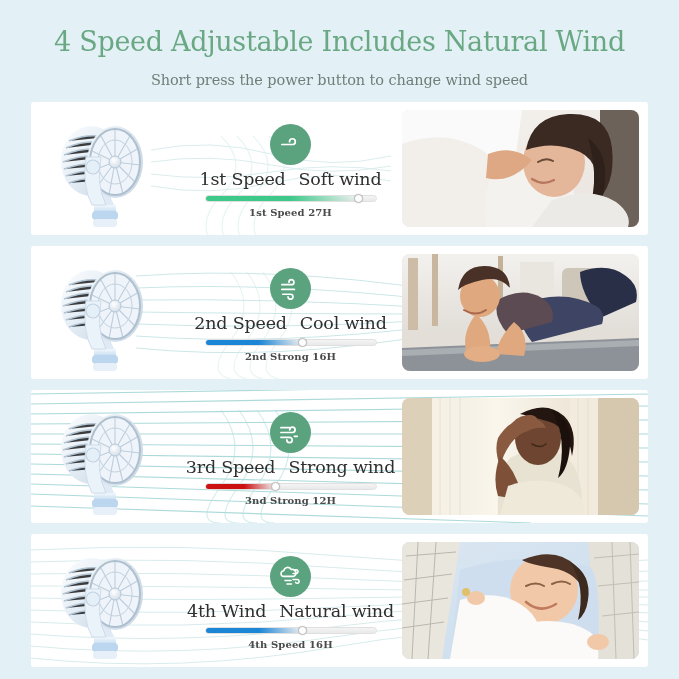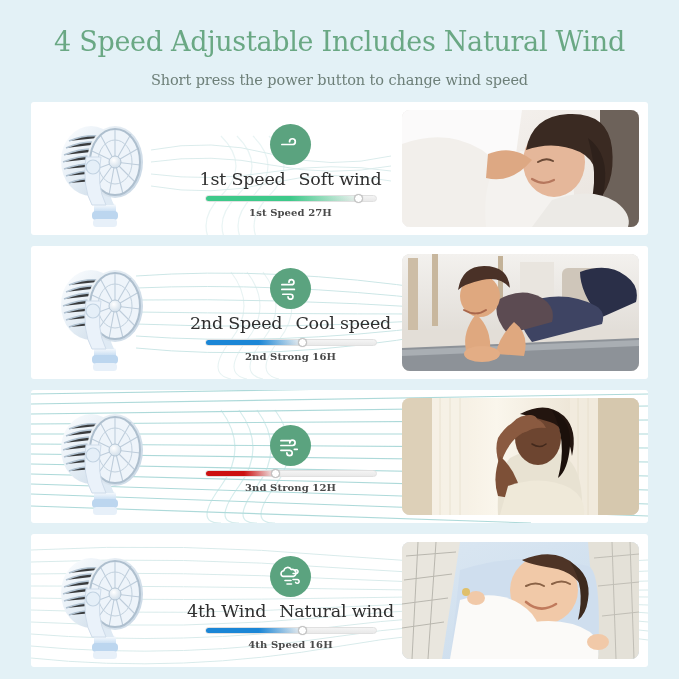--- a/index.html
+++ b/index.html
@@ -345,21 +345,21 @@
 </svg>
 </div>
         <div class="info">
           <div class="speed-icon" style="background: rgb(91, 163, 127);">
 <svg width="23" height="23" viewBox="0 0 24 24" fill="none" stroke="#ffffff" stroke-width="1.8" stroke-linecap="round">
   <path d="M3 8h10a2.6 2.6 0 1 0 -2.6 -2.6"></path>
   <path d="M3 13h13"></path>
   <path d="M4 18h8a2.6 2.6 0 1 1 -2.6 2.6"></path>
 </svg>
 </div>
-          <div class="speed-label"><span>2nd Speed</span><span class="gap"></span><span>Cool speed</span></div>
+          <div class="speed-label"><span>2nd Speed</span><span class="gap"></span><span>Cool wind</span></div>
           <div class="slider">
             <div class="fill" style="width: 57%; background: linear-gradient(90deg, rgb(27, 134, 214) 0%, rgb(27, 134, 214) 55%, rgba(255, 255, 255, 0) 100%);"></div>
             <div class="knob" style="left: 57%;"></div>
           </div>
           <div class="slider-caption">2nd Strong 16H</div>
         </div>
         <div class="photo">
 <svg viewBox="0 0 237 117" preserveAspectRatio="none">
   <defs>
     <linearGradient id="p2bg" x1="0" y1="0" x2="0" y2="1">
@@ -478,20 +478,21 @@
 </div>
         <div class="info">
           <div class="speed-icon" style="background: rgb(91, 163, 127);">
 <svg width="23" height="23" viewBox="0 0 24 24" fill="none" stroke="#ffffff" stroke-width="1.8" stroke-linecap="round">
   <path d="M2 7h9"></path>
   <path d="M2 12h12a2.8 2.8 0 1 0 -2.8 -2.8"></path>
   <path d="M2 17h9a2.8 2.8 0 1 1 -2.8 2.8"></path>
   <path d="M16 16h3"></path>
 </svg>
 </div>
+          <div class="speed-label"><span>3rd Speed</span><span class="gap"></span><span>Strong wind</span></div>
           <div class="slider">
             <div class="fill" style="width: 41%; background: linear-gradient(90deg, rgb(204, 17, 17) 0%, rgb(204, 17, 17) 55%, rgba(255, 255, 255, 0) 100%);"></div>
             <div class="knob" style="left: 41%;"></div>
           </div>
           <div class="slider-caption">3nd Strong 12H</div>
         </div>
         <div class="photo">
 <svg viewBox="0 0 237 117" preserveAspectRatio="none">
   <defs>
     <linearGradient id="p3bg" x1="0" y1="0" x2="1" y2="0">

